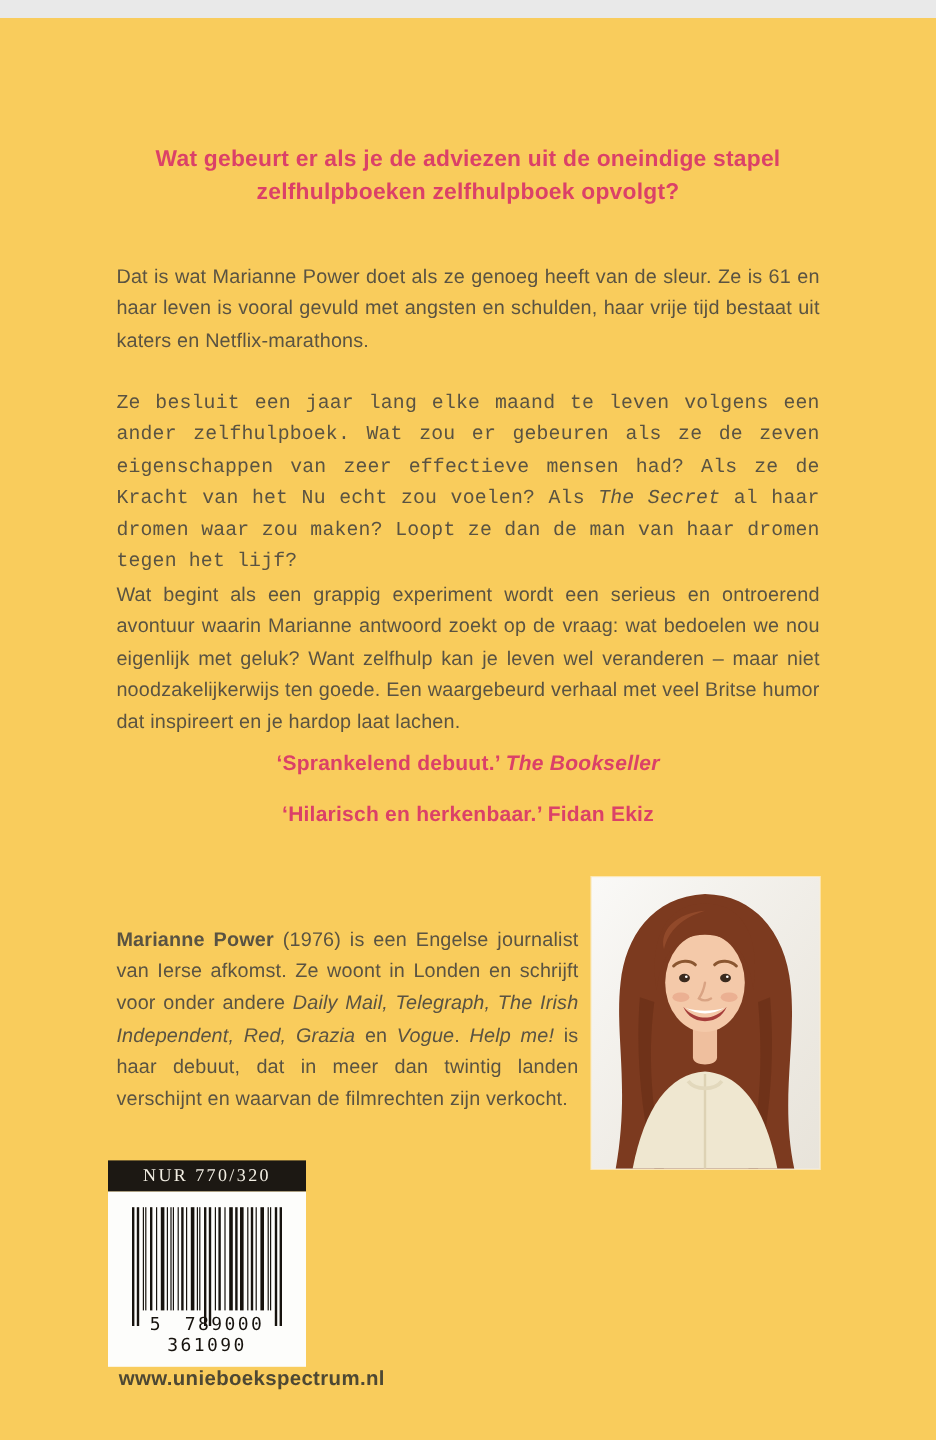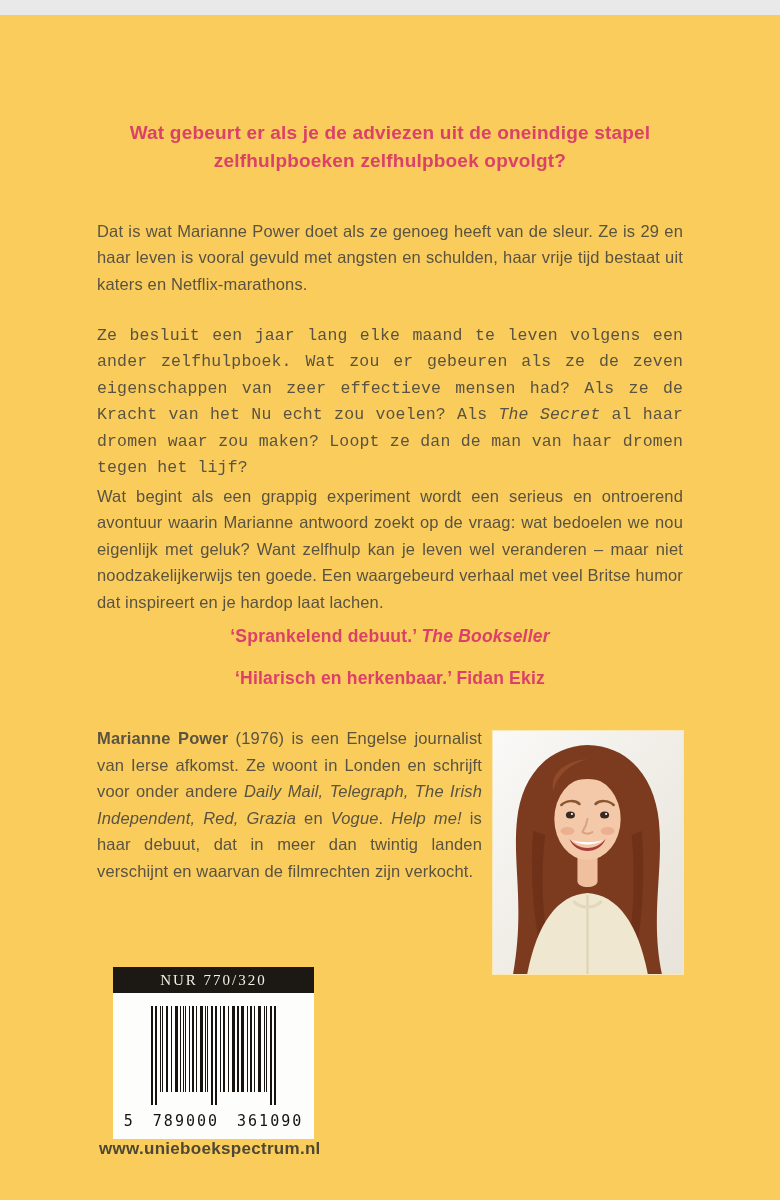--- a/index.html
+++ b/index.html
@@ -38,36 +38,36 @@
   .p2{top:291px;font-family:Liberation Mono, monospace;}
   .p3{top:451px;}
   .quotes{
     position:absolute;top:608px;left:97px;width:586px;
     text-align:center;color:var(--c-accent);
     font-size:17.5px;font-weight:600;letter-spacing:.2px;
   }
   .quote{margin:0 0 16px 0;line-height:26px;}
   .bio-row{
     position:absolute;top:710px;left:97px;width:586px;
-    display:flex;justify-content:space-between;align-items:flex-start;
+    display:flex;justify-content:space-between;align-items:center;
   }
   .bio-text{
     width:385px;
     font-size:16.5px;line-height:26.6px;
     text-align:justify;letter-spacing:.15px;
   }
   .photo{
     width:190px;height:243px;flex:0 0 auto;
     margin-top:6px;
     background:#f4f2ee;
     box-shadow:0 0 0 1px rgba(255,255,255,.55);
   }
   .photo svg{display:block;width:100%;height:100%;}
   .barcode-block{
-    position:absolute;top:952px;left:113px;width:201px;
+    position:absolute;top:952px;left:90px;width:165px;
   }
   .nur{
     background:var(--c-bar-head);
     color:#F3EFE4;
     font-family:"Liberation Serif",serif;
     font-size:15px;letter-spacing:2px;
     text-align:center;
     padding:5px 0 4px 0;
   }
   .barcode-white{
@@ -99,21 +99,21 @@
 </head>
 <body>
 
 <div class="cover">
 
   <div class="headline">
     <div>Wat gebeurt er als je de adviezen uit de oneindige stapel</div>
     <div>zelfhulpboeken zelfhulpboek opvolgt?</div>
   </div>
 
-  <p class="body-par p1">Dat is wat Marianne Power doet als ze genoeg heeft van de sleur. Ze is 29 en haar leven is vooral gevuld met angsten en schulden, haar vrije tijd bestaat uit katers en Netflix-marathons.</p>
+  <p class="body-par p1">Dat is wat Marianne Power doet als ze genoeg heeft van de sleur. Ze is 61 en haar leven is vooral gevuld met angsten en schulden, haar vrije tijd bestaat uit katers en Netflix-marathons.</p>
 
   <p class="body-par p2"><span>Ze besluit een jaar lang elke maand te leven volgens een ander zelfhulpboek. Wat zou er gebeuren als ze de zeven eigenschappen van zeer effectieve mensen had? Als ze de Kracht van het Nu echt zou voelen? Als </span><span style="font-style: italic;">The Secret</span><span> al haar dromen waar zou maken? Loopt ze dan de man van haar dromen tegen het lijf?</span></p>
 
   <p class="body-par p3">Wat begint als een grappig experiment wordt een serieus en ontroerend avontuur waarin Marianne antwoord zoekt op de vraag: wat bedoelen we nou eigenlijk met geluk? Want zelfhulp kan je leven wel veranderen – maar niet noodzakelijkerwijs ten goede. Een waargebeurd verhaal met veel Britse humor dat inspireert en je hardop laat lachen.</p>
 
   <div class="quotes">
     <p class="quote"><span>‘Sprankelend debuut.’ </span><span style="font-weight: bold; font-style: italic;">The Bookseller</span></p>
     <p class="quote"><span>‘Hilarisch en herkenbaar.’ </span><span style="font-weight: bold;">Fidan Ekiz</span></p>
   </div>
 

